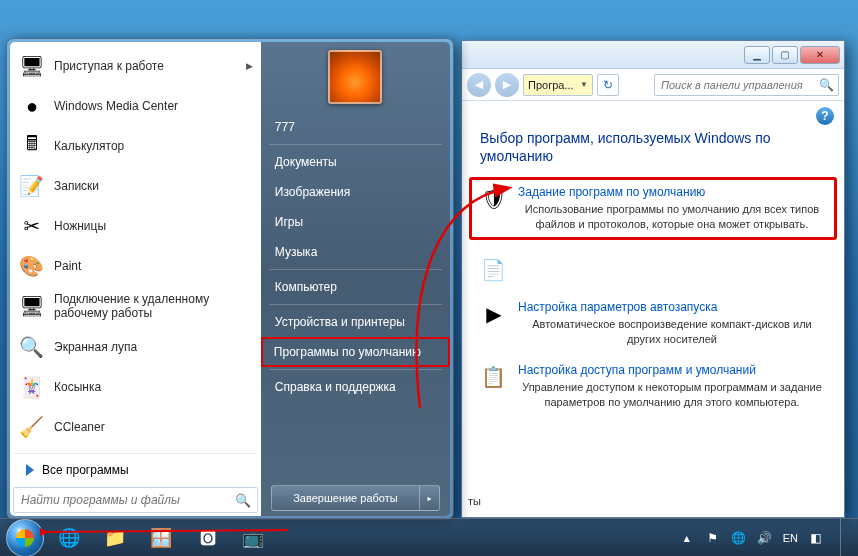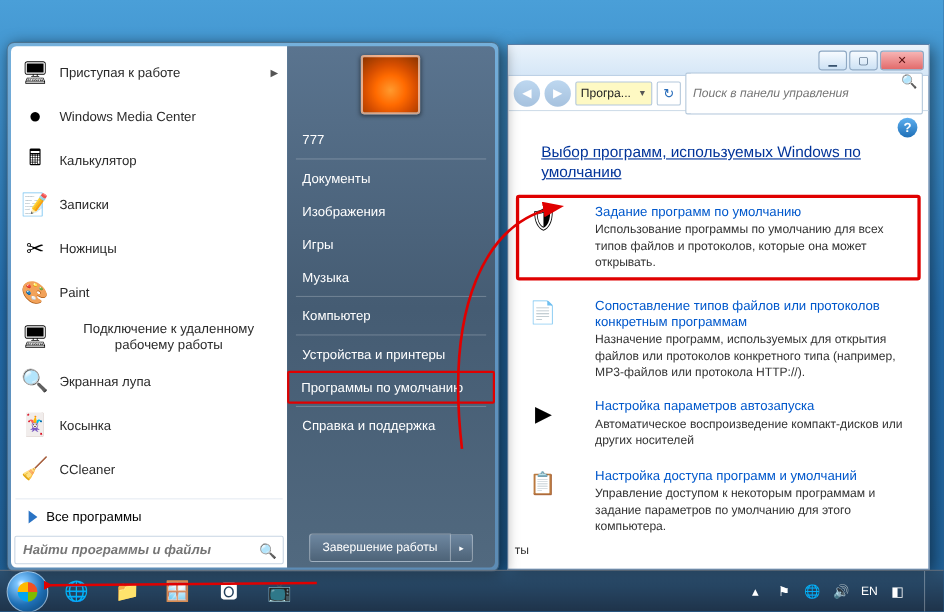--- a/index.html
+++ b/index.html
@@ -17,54 +17,54 @@
 .cp-window{position:absolute;left:461px;top:40px;width:384px;height:478px;background:#fff;border:1px solid #5a7fa8;box-shadow:4px 4px 14px rgba(0,0,0,0.5);}
 .cp-titlebar{height:28px;background:linear-gradient(180deg,#eaf3fb 0%,#d6e7f7 100%);border-bottom:1px solid #b6cde4;display:flex;align-items:center;justify-content:flex-end;padding-right:4px;gap:2px;}
 .twin-btn{width:26px;height:18px;border:1px solid #8fa9c4;border-radius:3px;background:linear-gradient(180deg,#f7fbff 0%,#cde2f5 100%);display:flex;align-items:center;justify-content:center;font-size:10px;color:#334e6b;cursor:pointer;}
 .twin-btn.close{background:linear-gradient(180deg,#f7b5b5 0%,#e26a6a 100%);color:#5a1010;width:40px;}
 .cp-nav{height:32px;border-bottom:1px solid #d0dde9;display:flex;align-items:center;padding:0 5px;gap:4px;}
 .nav-arrow{width:24px;height:24px;border-radius:50%;background:linear-gradient(180deg,#6ea8de 0%,#3d79b8 100%);color:#fff;display:flex;align-items:center;justify-content:center;font-size:11px;cursor:pointer;}
 .nav-arrow.dis{opacity:0.45;cursor:default;}
 .nav-loc{flex:0 0 70px;height:22px;border:1px solid #b4c8db;border-radius:2px;background:#fef9c3;display:flex;align-items:center;padding:0 4px;font-size:11px;color:#222;overflow:hidden;}
 .nav-loc .drop{margin-left:auto;font-size:8px;color:#555;}
 .nav-refresh{width:22px;height:22px;border:1px solid #b4c8db;border-radius:2px;display:flex;align-items:center;justify-content:center;color:#2a6ebb;font-size:12px;cursor:pointer;}
-.nav-search{flex:1;height:38px;border:1px solid #b4c8db;border-radius:2px;background:#fff;display:flex;padding:0 4px;}
+.nav-search{flex:1;height:22px;border:1px solid #b4c8db;border-radius:2px;background:#fff;display:flex;align-items:center;padding:0 4px;margin-left:31px;}
 .nav-search input{border:0;outline:0;width:100%;font-size:11px;color:#888;font-style:italic;}
 .nav-search .mag{color:#4b7db4;font-size:12px;}
 .cp-body{padding:10px 18px 12px 18px;overflow:hidden;position:relative;height:calc(100% - 60px);}
 .help-icon{position:absolute;right:10px;top:6px;width:18px;height:18px;border-radius:50%;background:linear-gradient(180deg,#5fb0f0 0%,#1e6fb7 100%);color:#fff;display:flex;align-items:center;justify-content:center;font-size:12px;font-weight:bold;cursor:pointer;}
-.cp-heading{color:#003399;font-size:14px;font-weight:normal;margin:18px 0 12px 12px;line-height:1.3;text-decoration:underline;}
+.cp-heading{color:#003399;font-size:14px;font-weight:normal;margin:18px 0 12px 0;line-height:1.3;}
 .cp-item{display:flex;gap:10px;margin-bottom:16px;}
 .cp-item .ico{width:28px;height:28px;flex-shrink:0;display:flex;align-items:center;justify-content:center;font-size:20px;}
-.cp-item .txt{flex:1;margin-left:23px;}
+.cp-item .txt{flex:1;}
 .cp-item a{color:#0058cc;font-size:12px;text-decoration:none;cursor:pointer;}
-.cp-item .desc{color:#333;font-size:11px;margin-top:3px;line-height:1.35;}
+.cp-item .desc{color:#333;font-size:11px;margin-top:3px;line-height:1.35;text-align:center;}
 .hl-red{border:3px solid #e00000;border-radius:3px;padding:5px 8px;margin-left:-11px;margin-right:-11px;}
 
 .start-menu{position:absolute;left:6px;top:38px;width:448px;height:482px;border:1px solid rgba(0,0,0,0.35);border-radius:7px;background:rgba(205,222,238,0.35);box-shadow:3px 3px 14px rgba(0,0,0,0.6);display:flex;overflow:hidden;}
 .sm-left{width:252px;background:#fff;border-radius:5px 0 0 5px;margin:3px 0 3px 3px;display:flex;flex-direction:column;}
 .sm-list{flex:1;padding:4px 2px 2px 2px;}
 .sm-item{display:flex;align-items:center;gap:8px;padding:6px 6px;border-radius:3px;cursor:pointer;min-height:34px;}
 .sm-item .ic{width:28px;height:28px;display:flex;align-items:center;justify-content:center;font-size:20px;flex-shrink:0;}
-.sm-item .lbl{font-size:12px;color:#2a2a2a;line-height:1.2;text-align:center;}
+.sm-item .lbl{font-size:12px;color:#2a2a2a;line-height:1.2;}
 .sm-item .arr{margin-left:auto;font-size:9px;color:#555;}
 .sm-sep{height:1px;background:#e6ecf2;margin:2px 4px;}
 .sm-all{display:flex;align-items:center;gap:8px;padding:7px 8px;cursor:pointer;}
 .sm-all .tri{width:0;height:0;border-top:6px solid transparent;border-bottom:6px solid transparent;border-left:8px solid #2a73c4;margin-left:8px;}
 .sm-search{margin:3px;height:26px;border:1px solid #c8d5e3;border-radius:2px;background:#fff;display:flex;align-items:center;padding:0 5px;}
-.sm-search input{flex:1;border:0;outline:0;font-size:12px;font-style:italic;color:#888;font-weight:bold;}
+.sm-search input{flex:1;border:0;outline:0;font-size:12px;font-style:italic;color:#888;}
 .sm-search .mag{color:#5b80a6;font-size:13px;}
 
 .sm-right{width:190px;background:linear-gradient(180deg,#5a748f 0%,#455c73 50%,#51697f 100%);border-radius:0 5px 5px 0;margin:3px 3px 3px 0;display:flex;flex-direction:column;color:#fff;}
 .sm-avatar{width:54px;height:54px;margin:8px auto 4px auto;border:2px solid rgba(255,255,255,0.55);border-radius:3px;background:radial-gradient(circle at 50% 60%,#ff9a2e 0%,#ff6a00 35%,#d74e00 60%,#8b3400 100%);box-shadow:0 1px 4px rgba(0,0,0,0.5);}
 .sm-rlist{flex:1;padding:4px 0;}
 .sm-ritem{padding:8px 14px;font-size:12px;cursor:pointer;}
 .sm-ritem.hl{border:2.5px solid #e00000;border-radius:2px;padding:6px 11px;}
 .sm-rsep{height:1px;background:rgba(255,255,255,0.22);margin:2px 8px;}
-.sm-shut{margin:5px 20px;height:26px;display:flex;}
+.sm-shut{margin:5px 10px;height:26px;display:flex;}
 .sm-shut button{flex:1;border:1px solid rgba(255,255,255,0.35);background:linear-gradient(180deg,#6e87a0 0%,#4d6378 100%);color:#fff;font-size:11px;border-radius:3px 0 0 3px;cursor:pointer;}
 .sm-shut .drop{width:20px;border:1px solid rgba(255,255,255,0.35);border-left:0;background:linear-gradient(180deg,#6e87a0 0%,#4d6378 100%);border-radius:0 3px 3px 0;display:flex;align-items:center;justify-content:center;font-size:8px;color:#fff;cursor:pointer;}
 
 svg.arrow{position:absolute;pointer-events:none;z-index:50;}
 </style>
 </head>
 <body>
 
 <div class="desktop">
 
@@ -94,24 +94,20 @@
       <div class="cp-item hl-red">
         <div class="ico">🛡</div>
         <div class="txt">
           <a>Задание программ по умолчанию</a>
           <div class="desc">Использование программы по умолчанию для всех типов файлов и протоколов, которые она может открывать.</div>
         </div>
       </div>
 
       <div class="cp-item">
         <div class="ico">📄</div>
-        <div class="txt">
-          <a>Сопоставление типов файлов или протоколов конкретным программам</a>
-          <div class="desc">Назначение программ, используемых для открытия файлов или протоколов конкретного типа (например, MP3-файлов  или протокола HTTP://).</div>
-        </div>
       </div>
 
       <div class="cp-item">
         <div class="ico">▶</div>
         <div class="txt">
           <a>Настройка параметров автозапуска</a>
           <div class="desc">Автоматическое воспроизведение компакт-дисков или других носителей</div>
         </div>
       </div>
 

